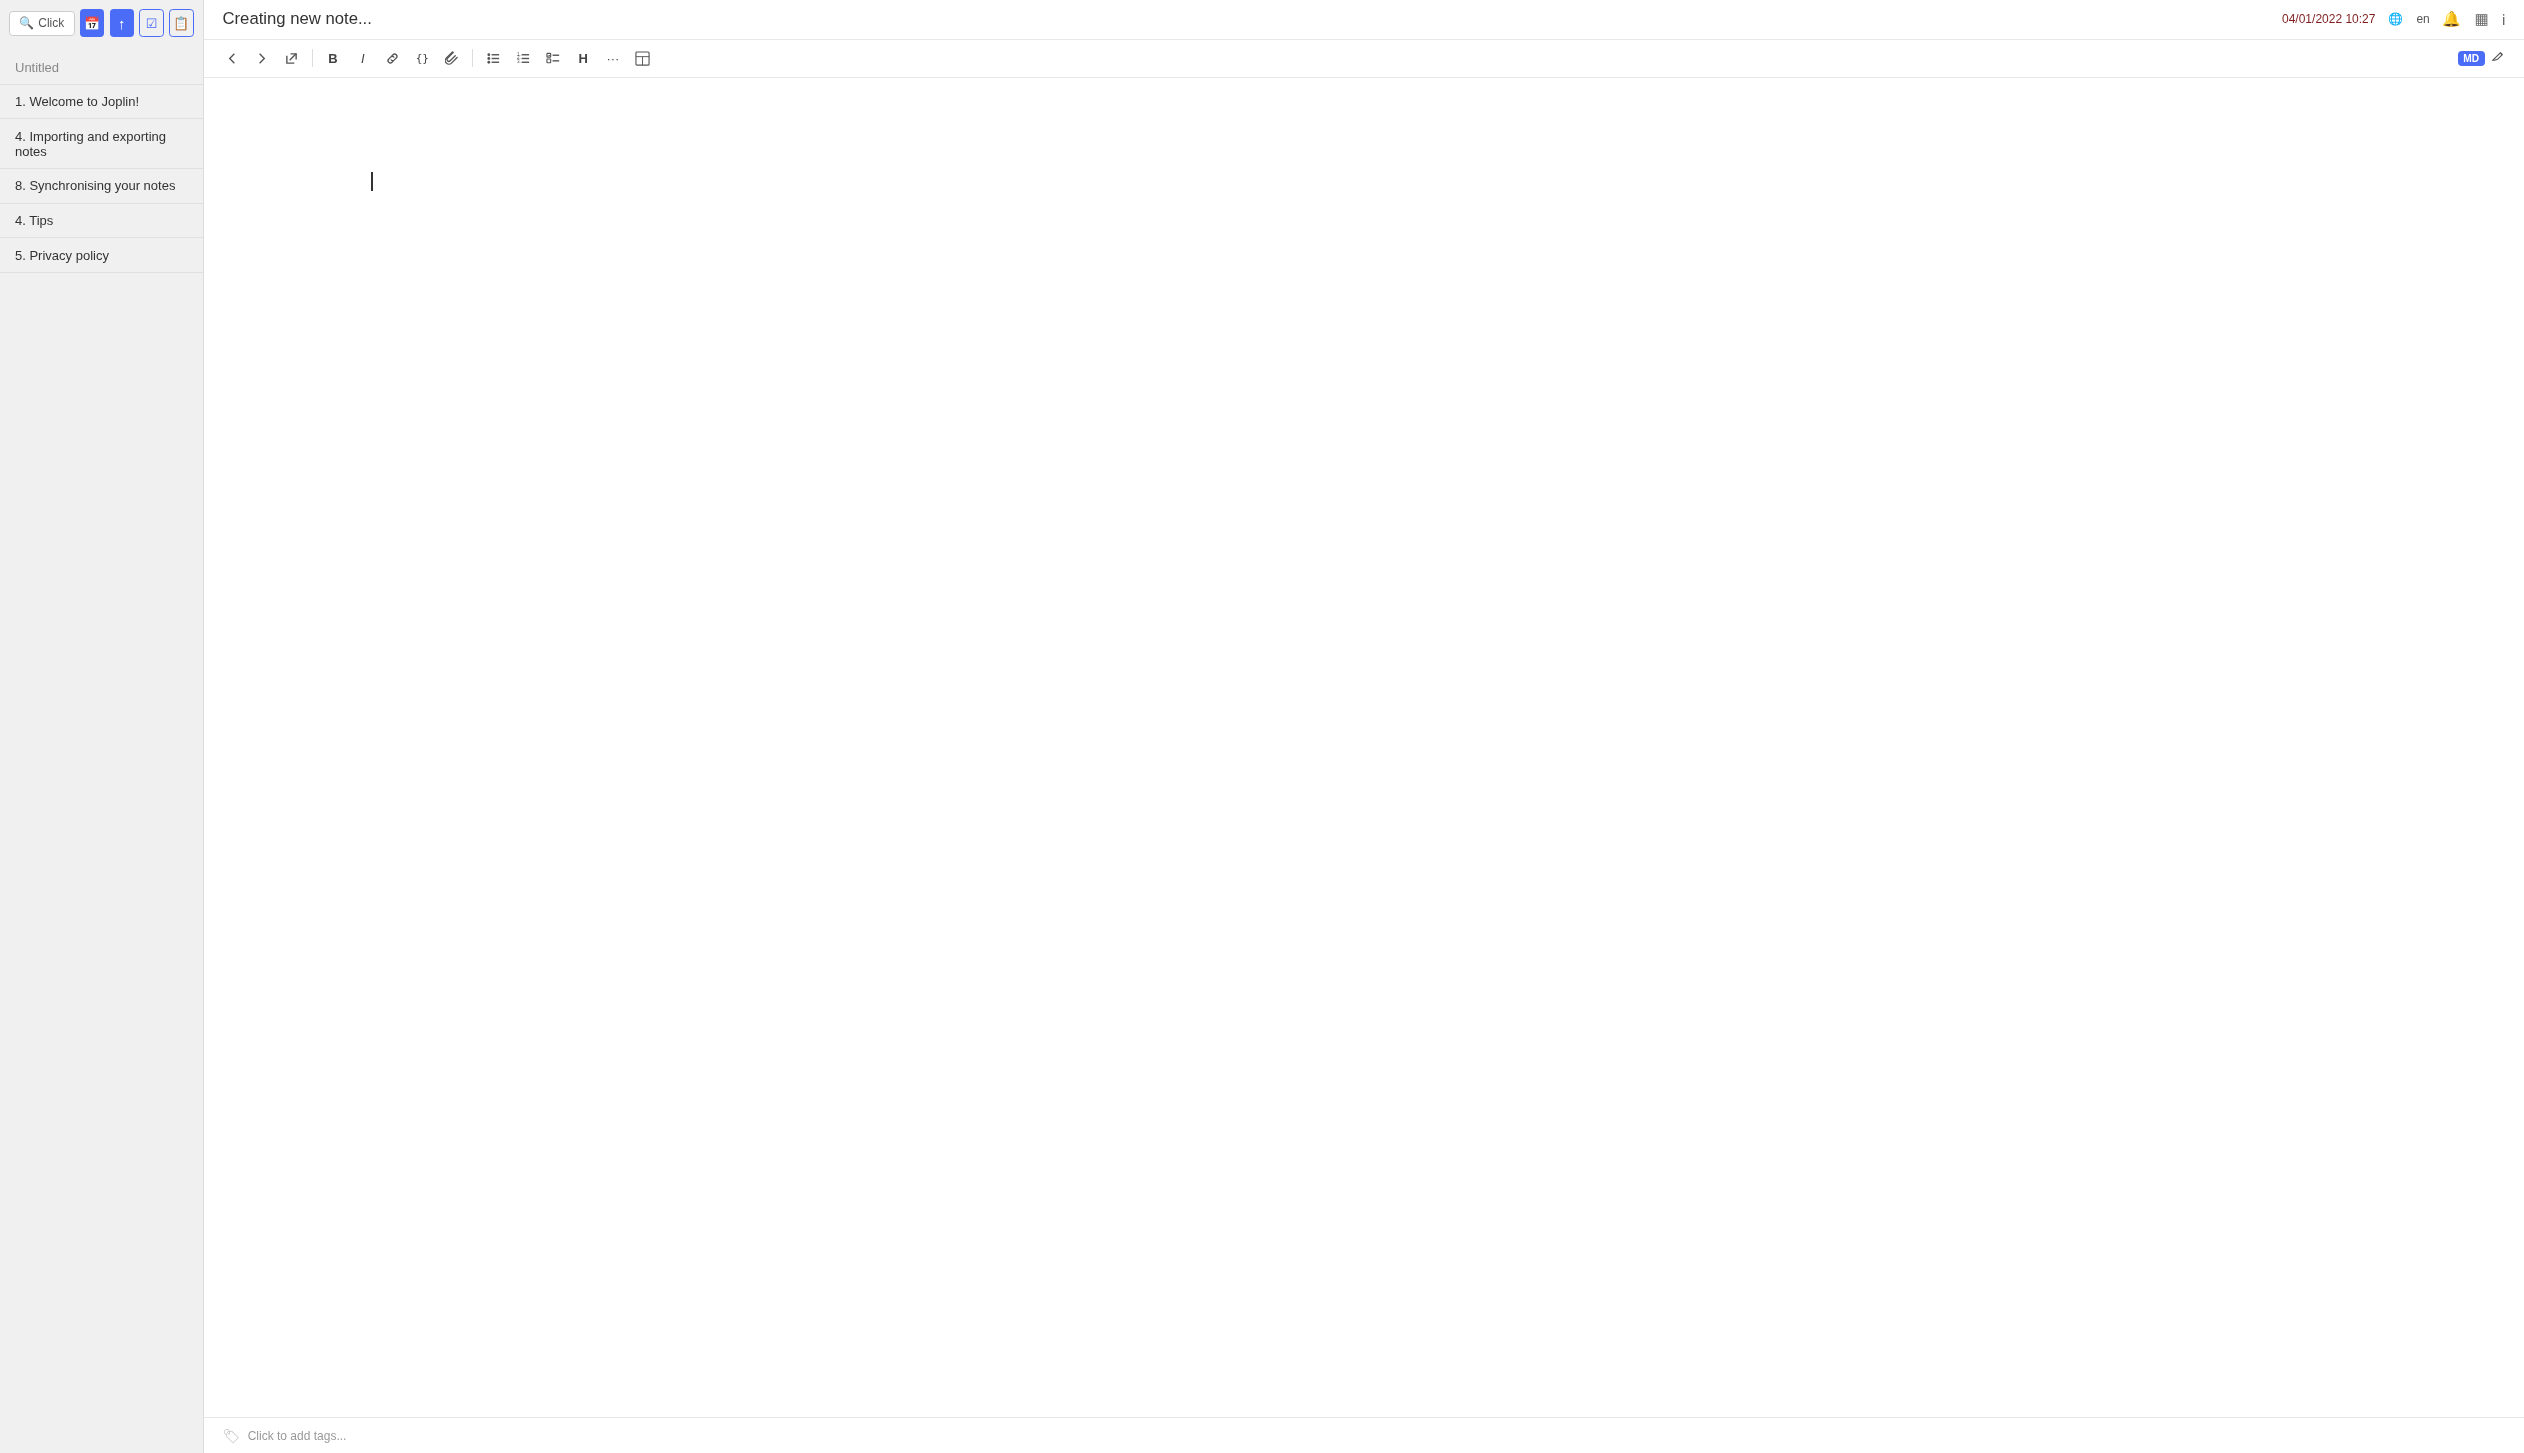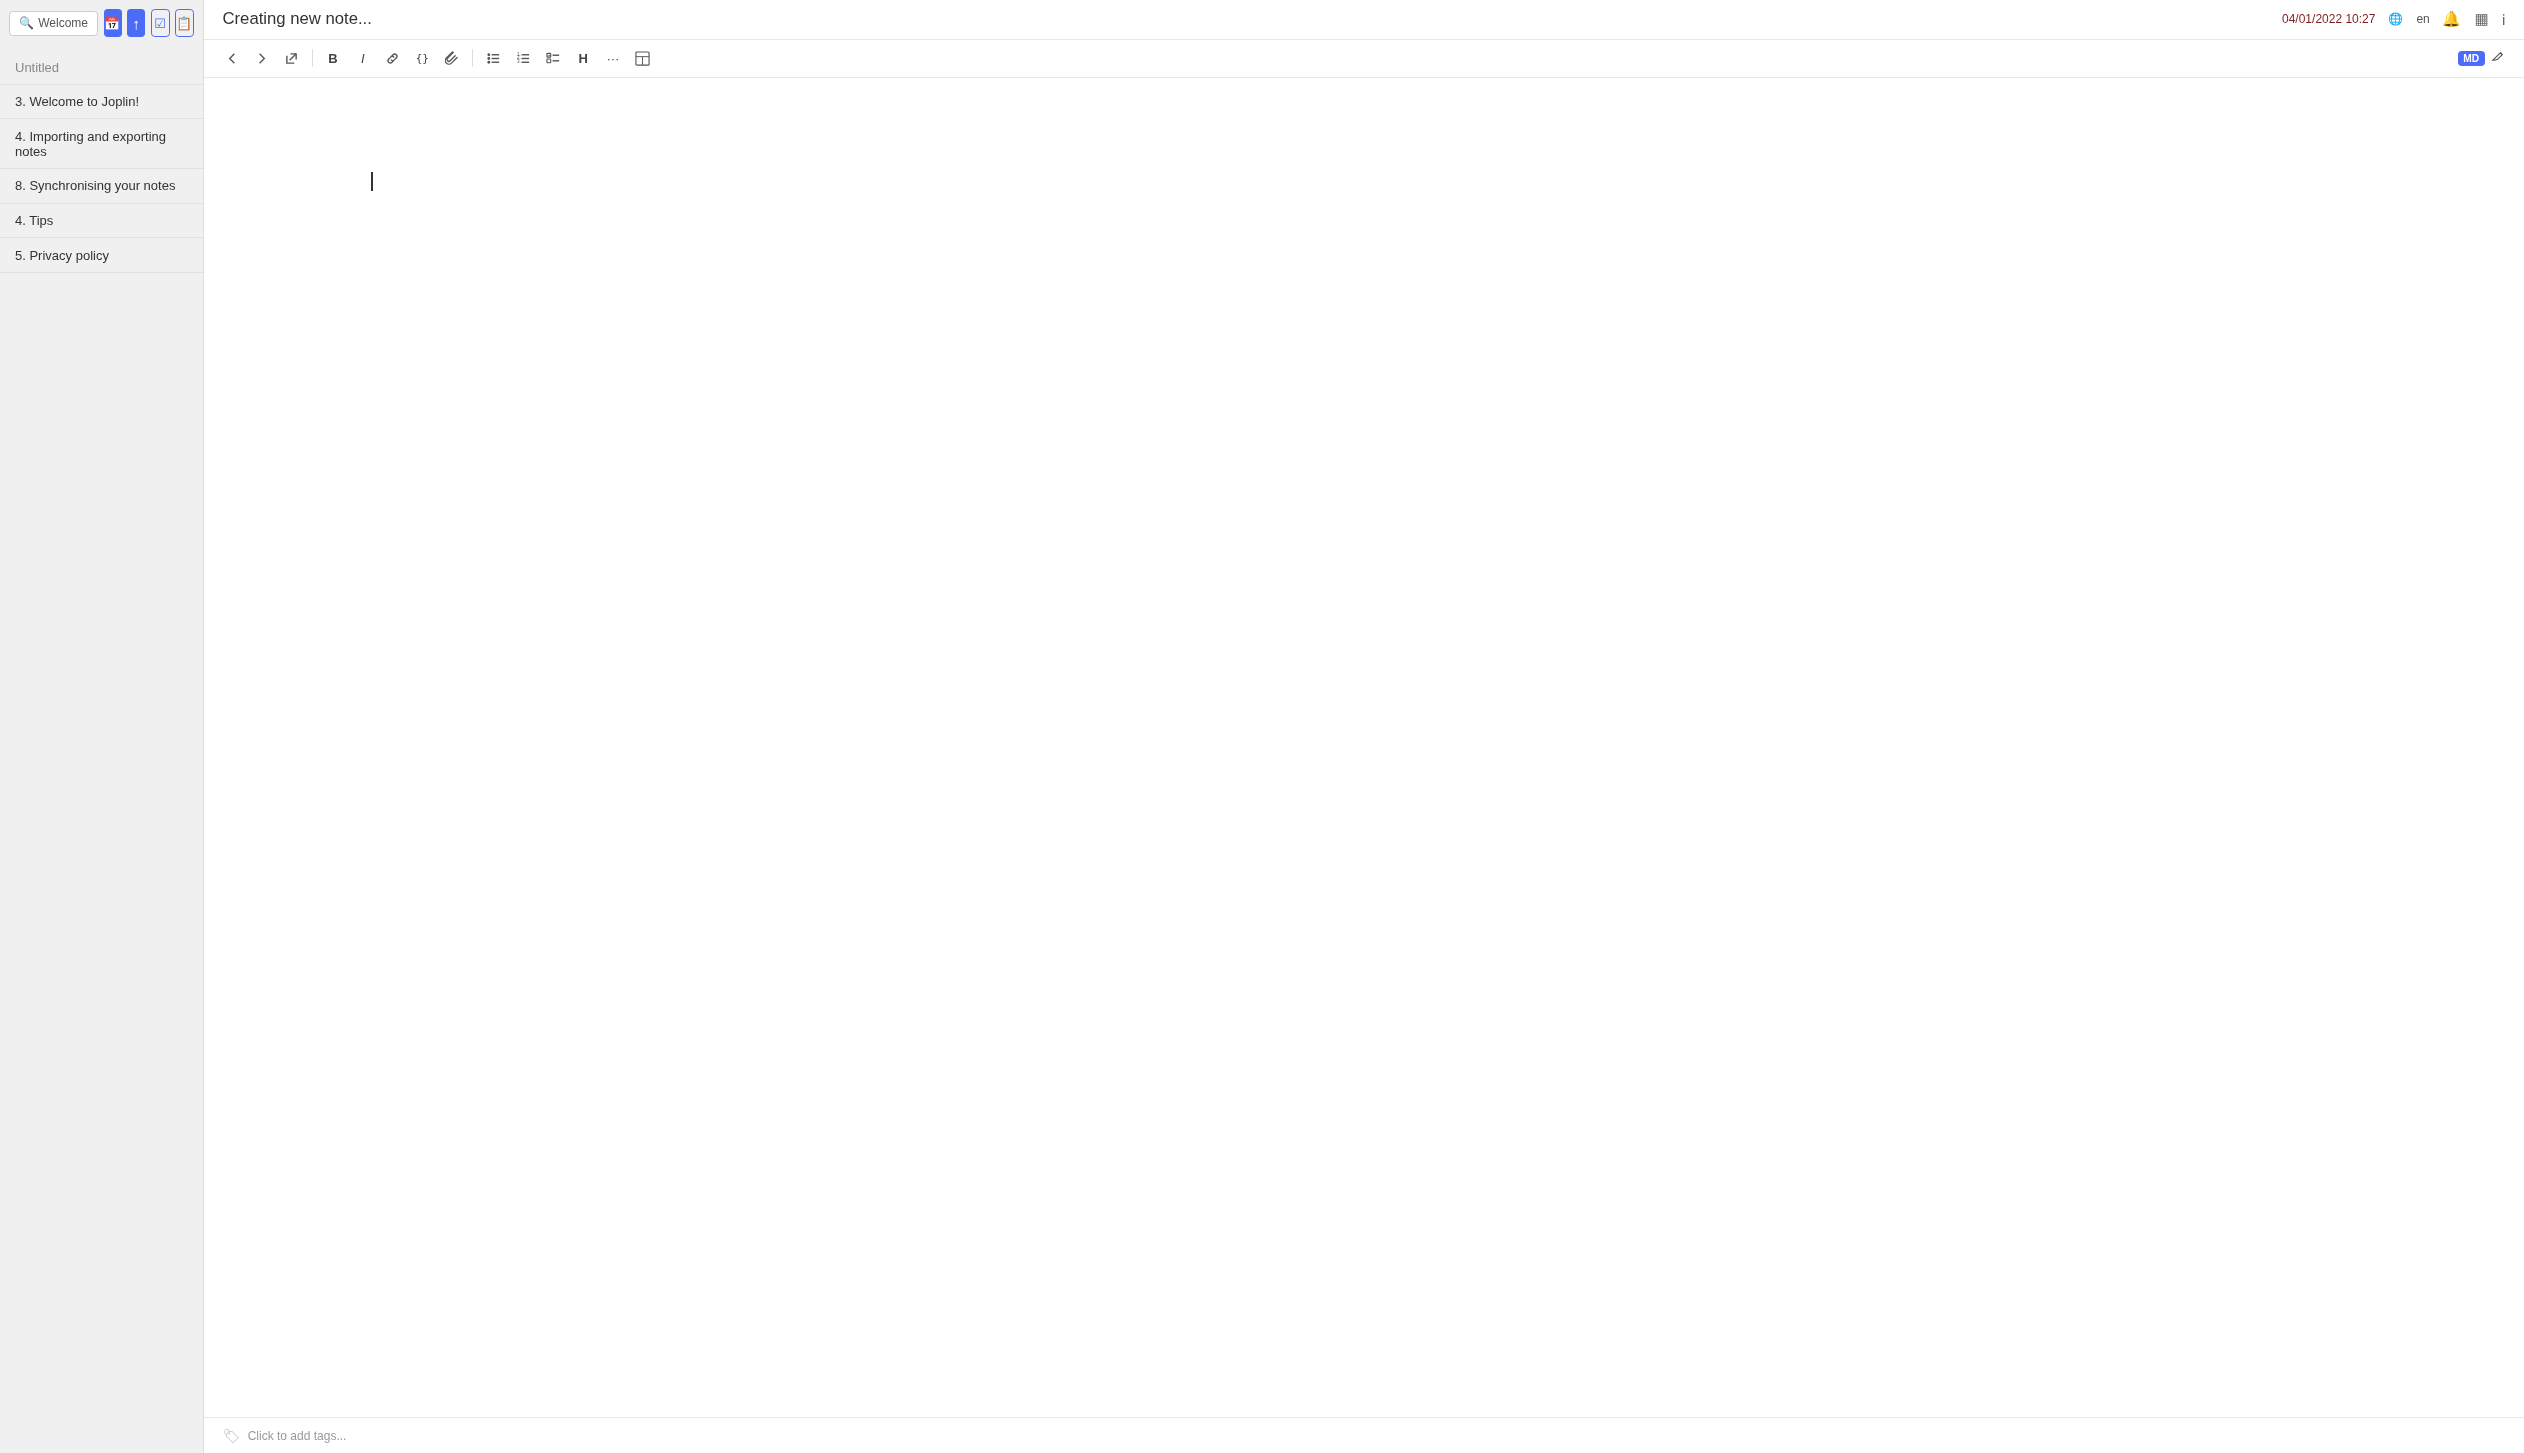--- a/index.html
+++ b/index.html
@@ -220,42 +220,42 @@
       padding: 2.8px;
     }
   </style>
 </head>
 <body>
 
 <div class="sidebar">
   <div class="sidebar-toolbar">
     <button class="search-btn">
       <span>🔍</span>
-      <span>Welcome</span>
+      <span>Click</span>
     </button>
     <button class="toolbar-icon-btn" title="Calendar">
       <span>📅</span>
     </button>
     <button class="toolbar-icon-btn" title="Sort">
       <span style="font-size:15px;font-weight:bold;">↑</span>
     </button>
     <button class="toolbar-icon-btn outline" title="Toggle">
       <span>☑</span>
     </button>
     <button class="toolbar-icon-btn outline" title="New note">
       <span>📋</span>
     </button>
   </div>
 
   <div class="notes-list">
     <div class="note-item untitled">
       <span>Untitled</span>
     </div>
     <div class="note-item">
-      <span>3. Welcome to Joplin!</span>
+      <span>1. Welcome to Joplin!</span>
     </div>
     <div class="note-item">
       <span>4. Importing and exporting notes</span>
     </div>
     <div class="note-item">
       <span>8. Synchronising your notes</span>
     </div>
     <div class="note-item">
       <span>4. Tips</span>
     </div>

